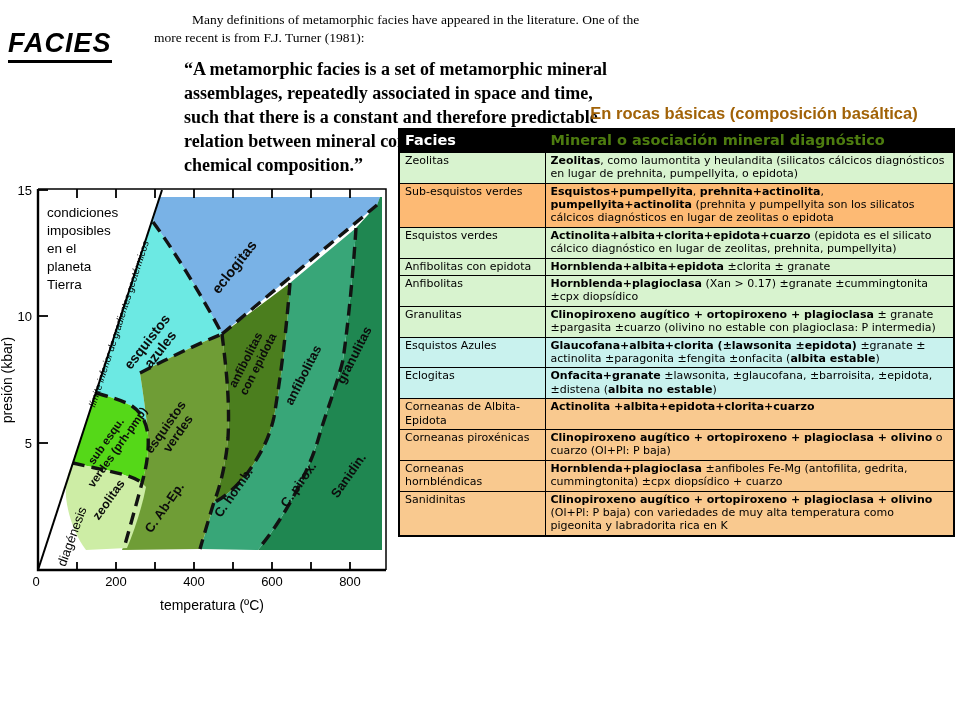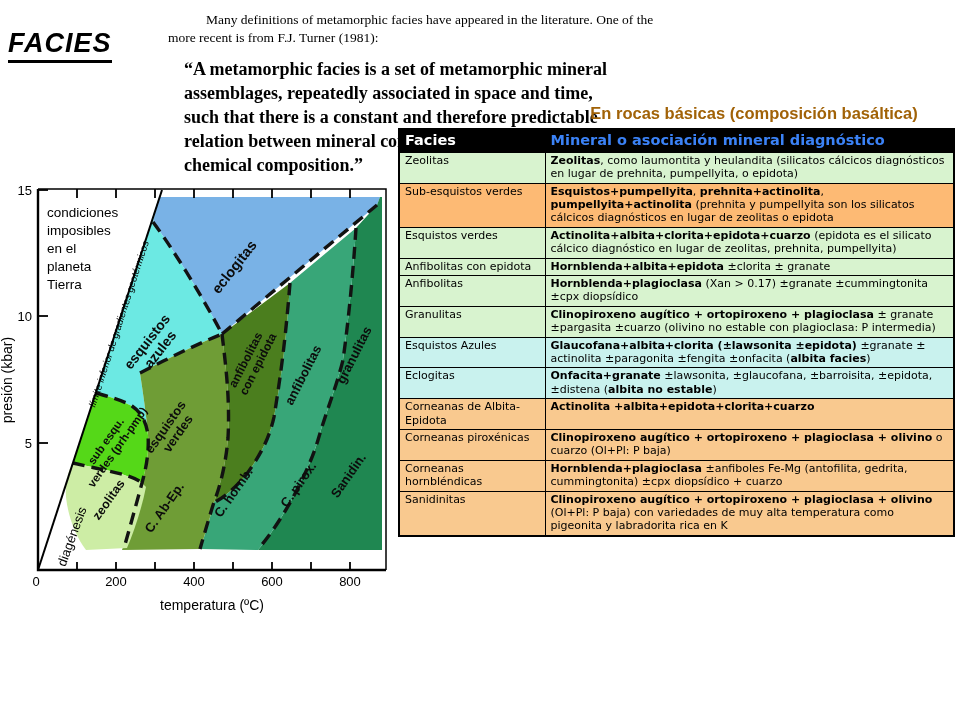--- a/index.html
+++ b/index.html
@@ -1,21 +1,21 @@
 <!DOCTYPE html>
 <html><head>
 <meta charset="utf-8">
 <style>
   html,body{margin:0;padding:0;background:#fff;}
   .slide{position:relative;width:960px;height:720px;background:#ffffff;overflow:hidden;
          font-family:"Liberation Sans",sans-serif;color:#000;}
   .facies-title{position:absolute;left:8px;top:28px;font-size:27px;font-weight:bold;font-style:italic;
          letter-spacing:1px;border-bottom:3px solid #000;padding-bottom:1px;
          font-family:"Liberation Sans",sans-serif;}
-  .intro{position:absolute;left:168px;top:11px;width:500px;font-family:"Liberation Serif",serif;
+  .intro{position:absolute;left:154px;top:11px;width:500px;font-family:"Liberation Serif",serif;
          font-size:13.5px;line-height:1.32;text-indent:38px;}
   .quote{position:absolute;left:184px;top:57px;width:440px;font-family:"Liberation Serif",serif;
          font-size:18px;line-height:1.34;font-weight:bold;}
   .caption{position:absolute;left:548px;top:104px;width:412px;text-align:center;
          font-size:16.5px;font-weight:bold;}
   
   table.facies{position:absolute;left:398px;top:128px;width:557px;border-collapse:collapse;
          font-family:"DejaVu Sans",sans-serif;font-size:11px;line-height:1.22;
          border:2px solid #000;table-layout:fixed;}
   table.facies th,table.facies td{border:1.5px solid #000;padding:1px 5px 2px 5px;
@@ -134,21 +134,21 @@
   </svg>
 
   <table class="facies">
     <colgroup>
         <col class="c1">
         <col>
       </colgroup>
     <thead>
       <tr>
         <th style="background: rgb(0, 0, 0); color: rgb(255, 255, 255);">Facies</th>
-        <th style="background: rgb(0, 0, 0); color: #3b82f6;">Mineral o asociación mineral diagnóstico</th>
+        <th style="background: rgb(0, 0, 0); color: #4d7c0f;">Mineral o asociación mineral diagnóstico</th>
       </tr>
     </thead>
     <tbody id="facies-rows">
         <tr style="background: rgb(216, 243, 207);">
           <td>Zeolitas</td>
           <td><b>Zeolitas</b>, como laumontita y heulandita (silicatos cálcicos diagnósticos en lugar de prehnita, pumpellyita, o epidota)</td>
         </tr>
         <tr style="background: #fdba74;">
           <td>Sub-esquistos verdes</td>
           <td><b>Esquistos+pumpellyita</b>, <b>prehnita+actinolita</b>, <b>pumpellyita+actinolita</b> (prehnita y pumpellyita son los silicatos cálcicos diagnósticos en lugar de zeolitas o epidota</td>
@@ -164,21 +164,21 @@
         <tr style="background: rgb(216, 243, 207);">
           <td>Anfibolitas</td>
           <td><b>Hornblenda+plagioclasa</b> (Xan &gt; 0.17) ±granate ±cummingtonita ±cpx diopsídico</td>
         </tr>
         <tr style="background: rgb(216, 243, 207);">
           <td>Granulitas</td>
           <td><b>Clinopiroxeno augítico + ortopiroxeno + plagioclasa</b> ± granate ±pargasita ±cuarzo (olivino no estable con plagioclasa: P intermedia)</td>
         </tr>
         <tr style="background: rgb(201, 242, 238);">
           <td>Esquistos Azules</td>
-          <td><b>Glaucofana+albita+clorita (±lawsonita ±epidota)</b> ±granate ± actinolita ±paragonita ±fengita ±onfacita (<b>albita facies</b>)</td>
+          <td><b>Glaucofana+albita+clorita (±lawsonita ±epidota)</b> ±granate ± actinolita ±paragonita ±fengita ±onfacita (<b>albita estable</b>)</td>
         </tr>
         <tr style="background: rgb(201, 242, 238);">
           <td>Eclogitas</td>
           <td><b>Onfacita+granate</b> ±lawsonita, ±glaucofana, ±barroisita, ±epidota, ±distena (<b>albita no estable</b>)</td>
         </tr>
         <tr style="background: rgb(249, 201, 143); margin-left: 48px;">
           <td>Corneanas de Albita-Epidota</td>
           <td><b>Actinolita +albita+epidota+clorita+cuarzo</b></td>
         </tr>
         <tr style="background: rgb(249, 201, 143);">

